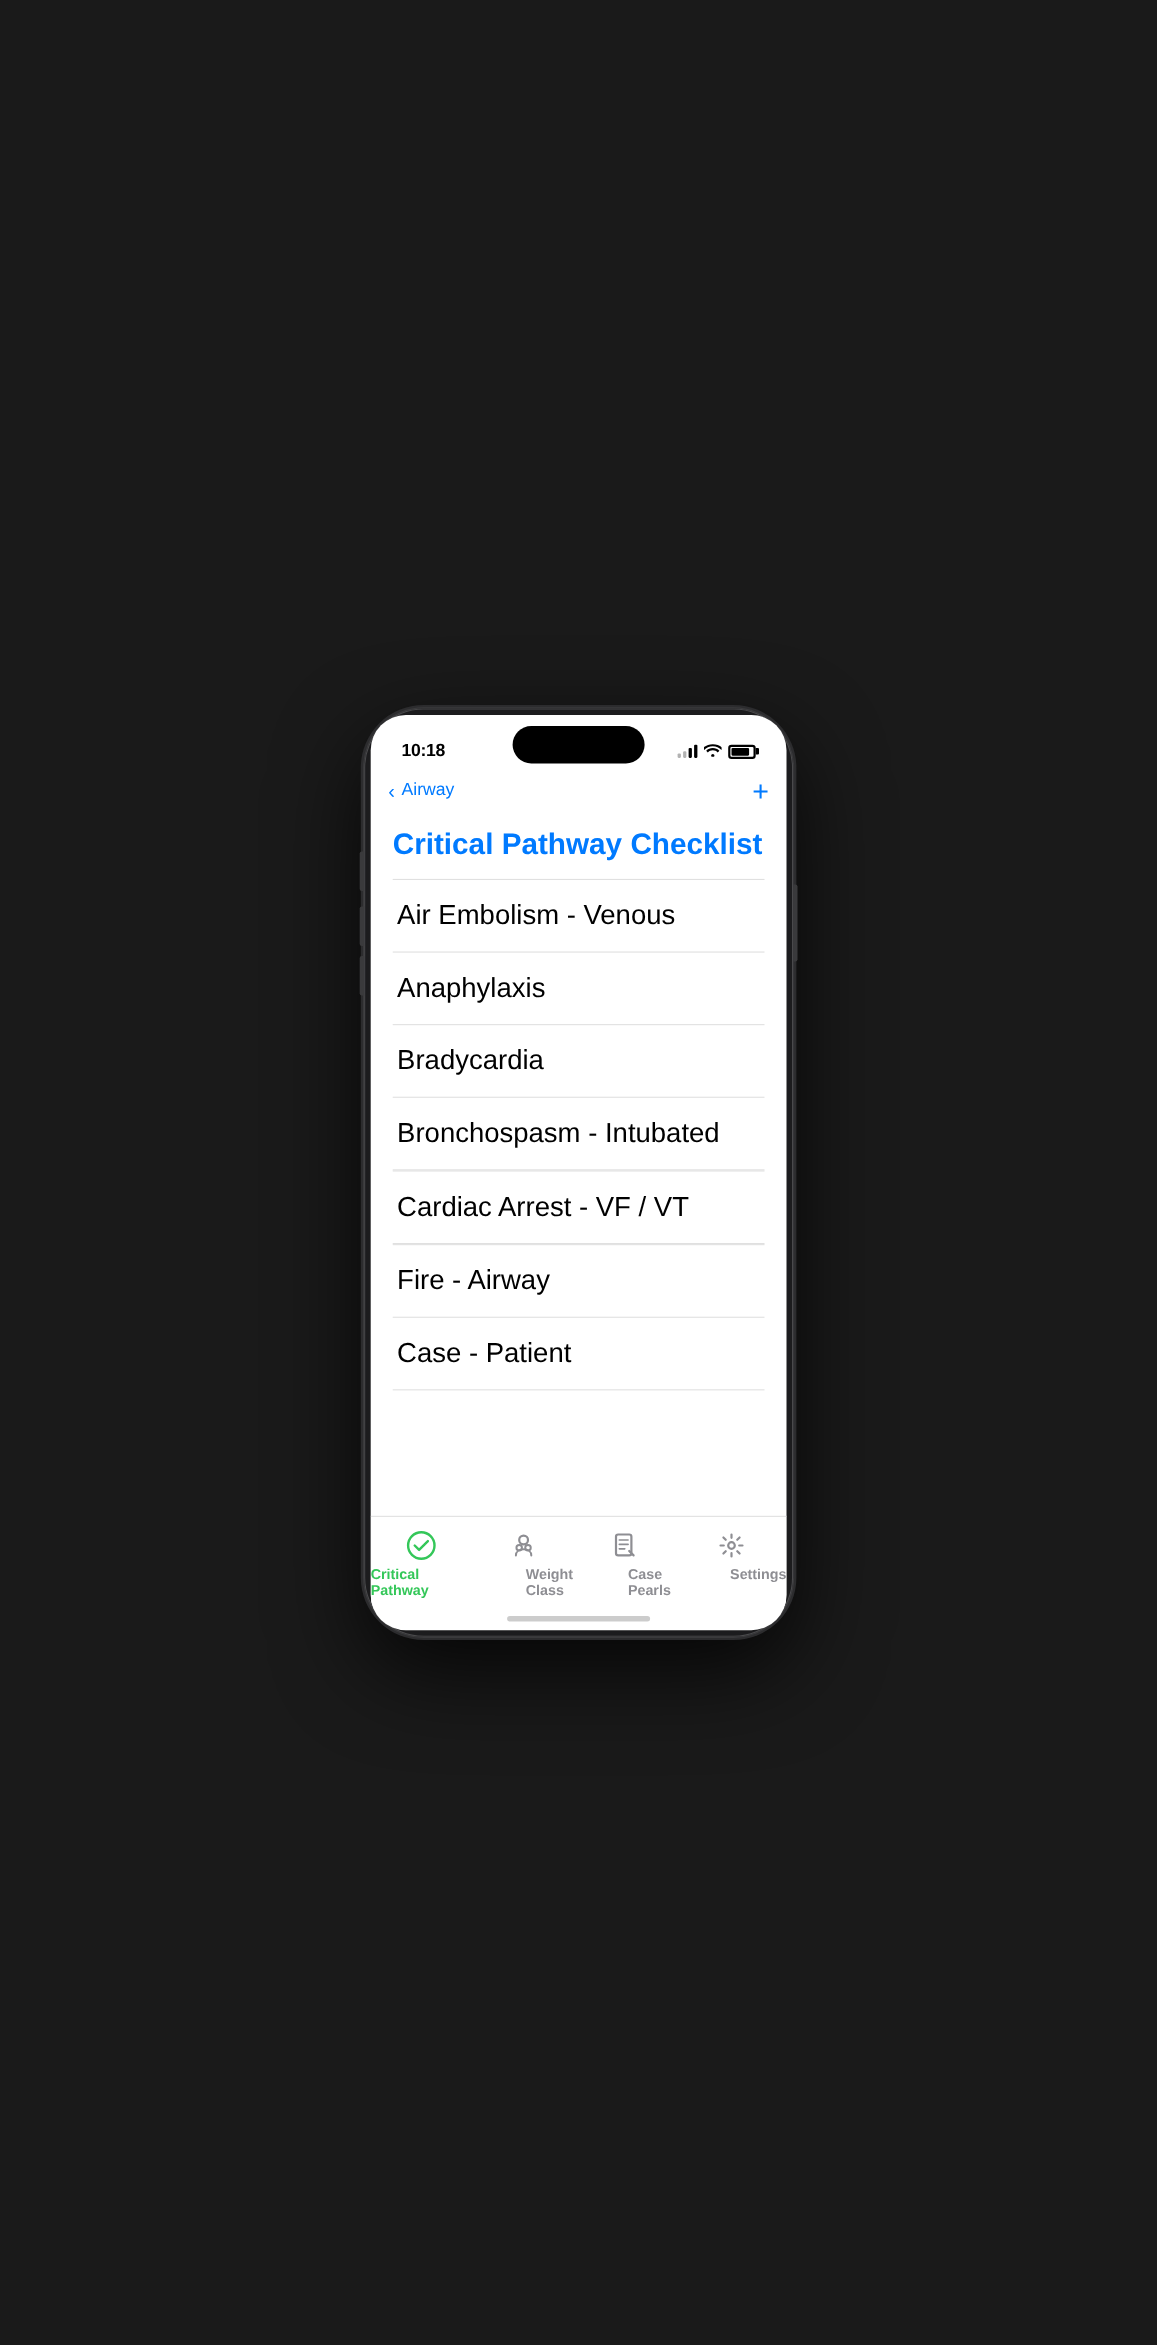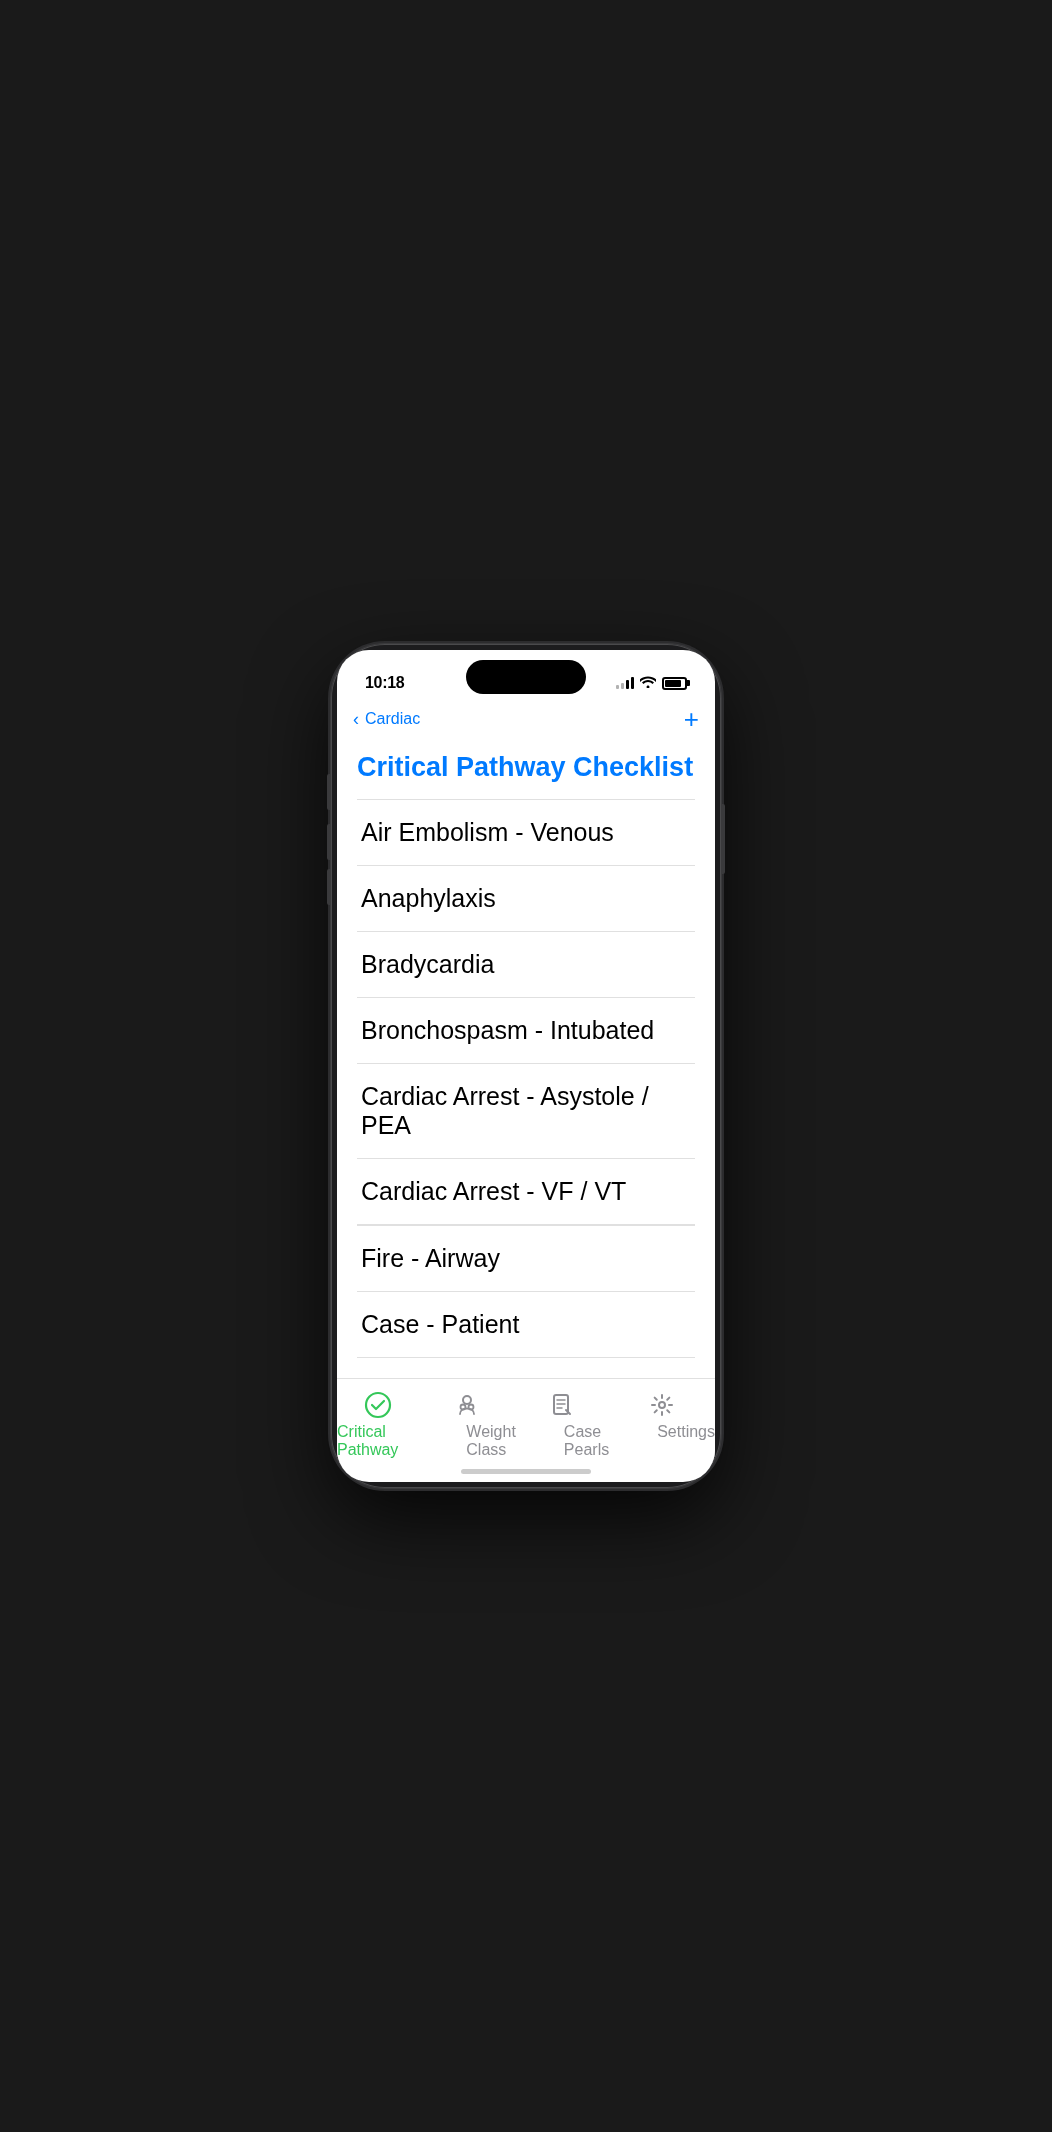--- a/index.html
+++ b/index.html
@@ -241,22 +241,22 @@
 
     .tab-icon {
       width: 28px;
       height: 28px;
       display: flex;
       align-items: center;
       justify-content: center;
     }
 
     .tab-label {
-      font-size: 16px;
-      font-weight: 400;
+      font-size: 13px;
+      font-weight: 700;
     }
 
     .tab-item.active .tab-label {
       color: #34C759;
     }
 
     .tab-item.inactive .tab-label {
       color: #8e8e93;
       margin-left: 48px;
     }
@@ -308,40 +308,39 @@
         </div>
         <div class="battery-icon">
           <div class="battery-fill"></div>
         </div>
       </div>
     </div>
 
     <div class="nav-bar">
       <div class="back-btn">
         <span class="back-chevron">‹</span>
-        <span>Cardiac</span>
+        <span>Airway</span>
       </div>
       <div class="add-btn">+</div>
     </div>
 
     <div class="content">
       <div class="section-title">Critical Pathway Checklist</div>
 
       <div class="list-divider"></div>
 
       <div id="list-container">
           <div class="list-item">Air Embolism - Venous</div>
           <div class="list-divider"></div>
           <div class="list-item">Anaphylaxis</div>
           <div class="list-divider"></div>
           <div class="list-item">Bradycardia</div>
           <div class="list-divider"></div>
           <div class="list-item">Bronchospasm - Intubated</div>
           <div class="list-divider"></div>
-          <div class="list-item">Cardiac Arrest - Asystole / PEA</div>
           <div class="list-divider"></div>
           <div class="list-item">Cardiac Arrest - VF / VT</div>
           <div class="list-divider"></div>
           <div class="list-divider"></div>
           <div class="list-item">Fire - Airway</div>
           <div class="list-divider"></div>
           <div class="list-item">Case - Patient</div>
           <div class="list-divider"></div>
         </div>
     </div>

